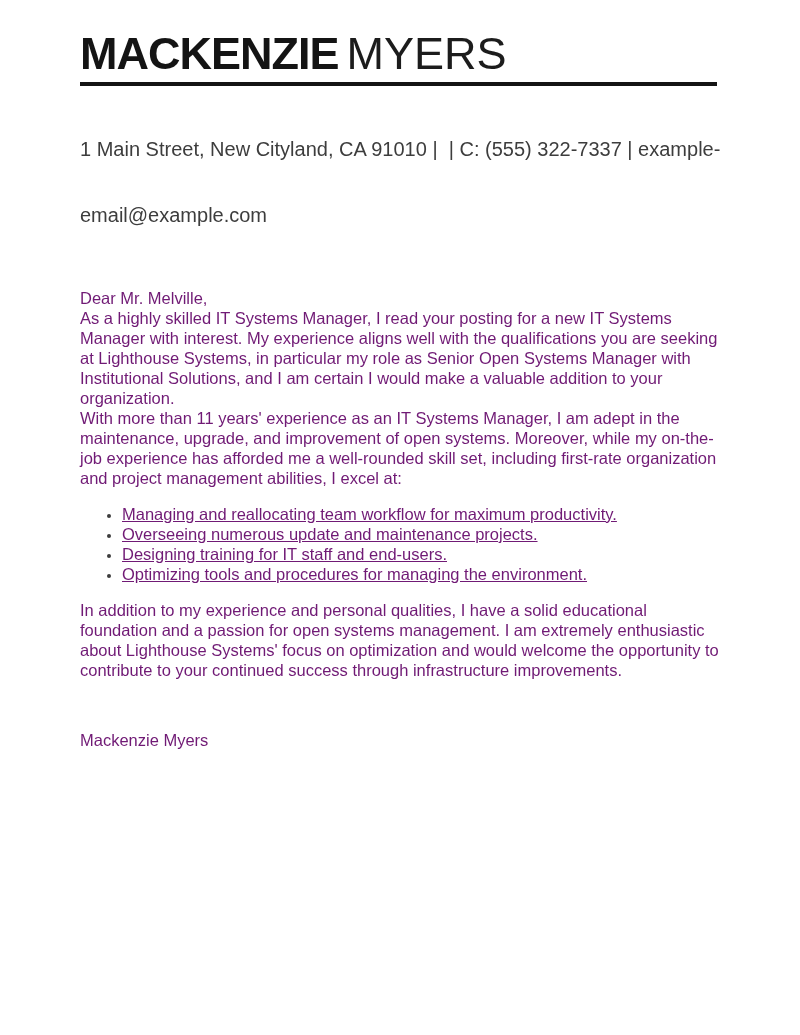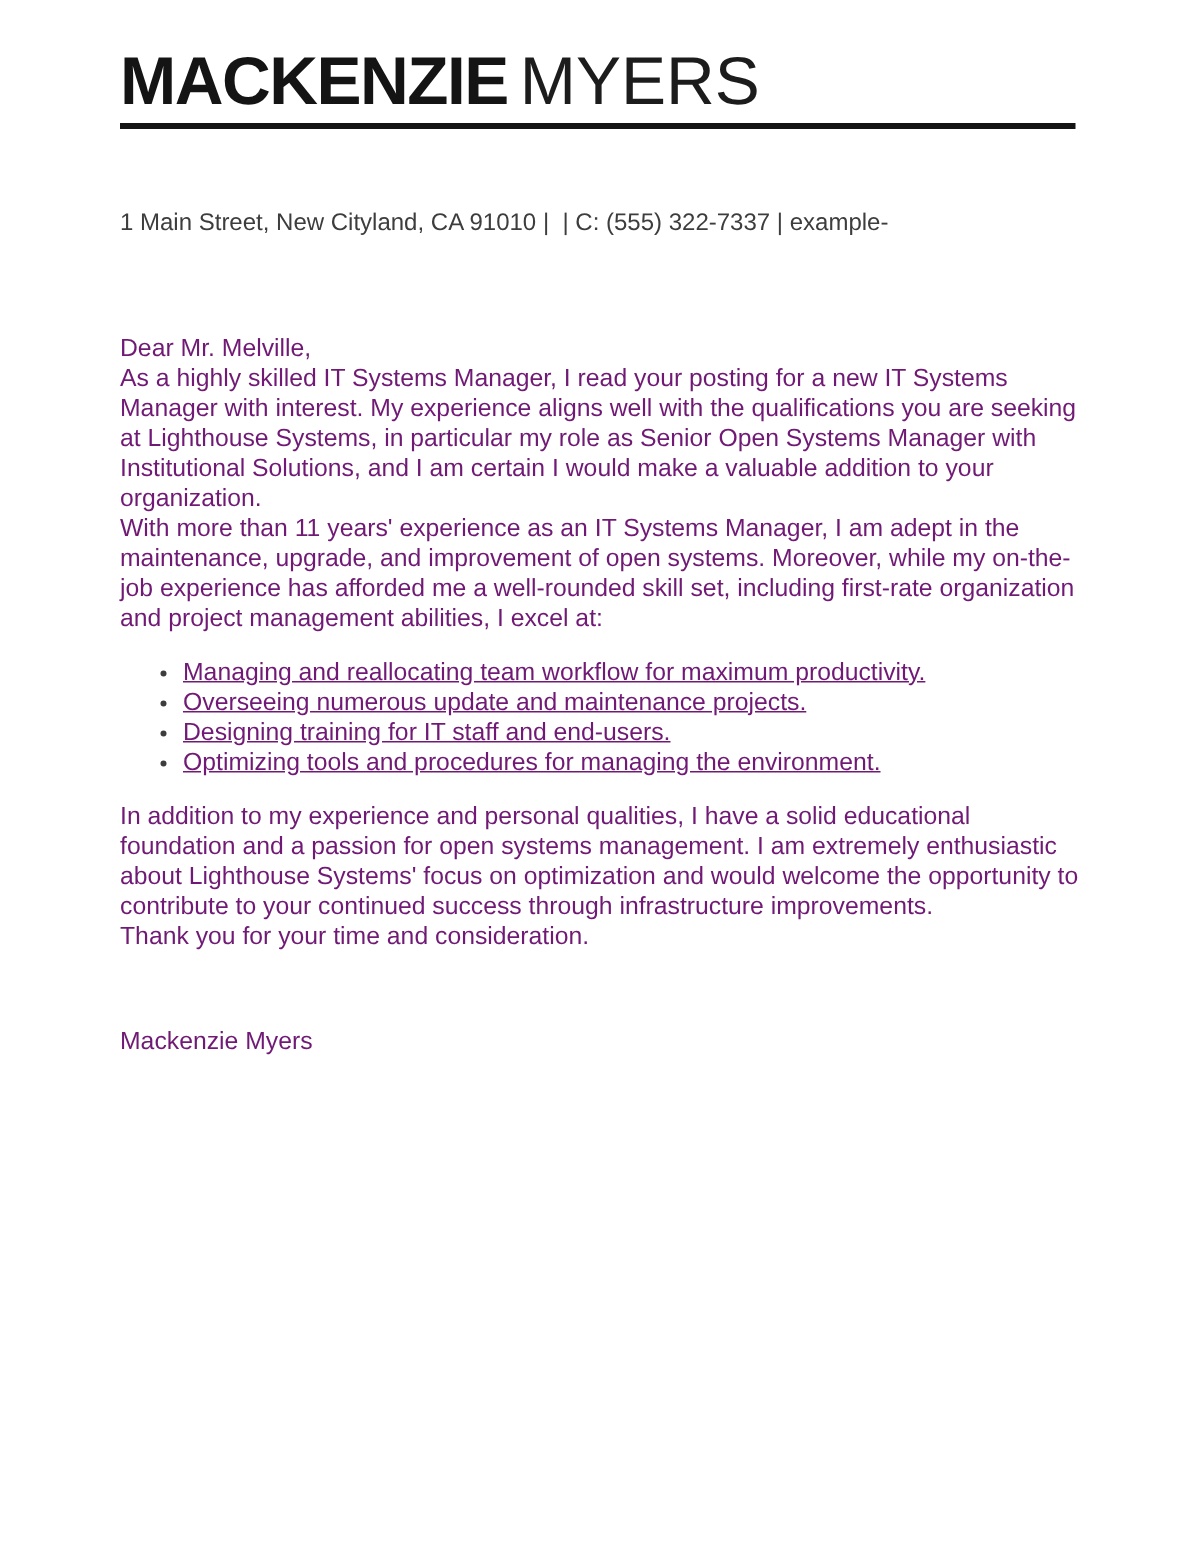--- a/index.html
+++ b/index.html
@@ -35,21 +35,21 @@
     color: #1c1c1c;
   }
   .rule {
     width: 637px;
     height: 4px;
     background: #141414;
     margin-top: 3px;
   }
   .contact {
     margin-top: 8px;
-    font-size: 16px;
+    font-size: 20px;
     line-height: 22px;
     color: #3d3d3d;
     white-space: pre-wrap;
   }
   
   .letter {
     margin-top: 11px;
     width: 648px;
     font-size: 16.5px;
     line-height: 20px;
@@ -75,39 +75,39 @@
 
 <div class="page">
 
   <header>
     <h1 class="name">
       <span class="first">MACKENZIE</span><span class="last">MYERS</span>
     </h1>
     <div class="rule"></div>
     <div class="contact">
       <div>1 Main Street, New Cityland, CA 91010 |  | C: (555) 322-7337 | example-</div>
+      <div>email@example.com</div>
     </div>
   </header>
 
   <main class="letter">
     <p class="salutation">Dear Mr. Melville,</p>
 
     <p>As a highly skilled IT Systems Manager, I read your posting for a new IT Systems Manager with interest. My experience aligns well with the qualifications you are seeking at Lighthouse Systems, in particular my role as Senior Open Systems Manager with Institutional Solutions, and I am certain I would make a valuable addition to your organization.</p>
 
     <p>With more than 11 years' experience as an IT Systems Manager, I am adept in the maintenance, upgrade, and improvement of open systems. Moreover, while my on-the-job experience has afforded me a well-rounded skill set, including first-rate organization and project management abilities, I excel at:</p>
 
     <ul class="skills">
       <li>Managing and reallocating team workflow for maximum productivity.</li>
       <li>Overseeing numerous update and maintenance projects.</li>
       <li>Designing training for IT staff and end-users.</li>
       <li>Optimizing tools and procedures for managing the environment.</li>
     </ul>
 
     <p>In addition to my experience and personal qualities, I have a solid educational foundation and a passion for open systems management. I am extremely enthusiastic about Lighthouse Systems' focus on optimization and would welcome the opportunity to contribute to your continued success through infrastructure improvements.</p>
 
 
-    <p>Thank you for your time and consideration.</p>
 
 
     <p class="signature">Mackenzie Myers</p>
   </main>
 
 </div>
 
 </body></html>

